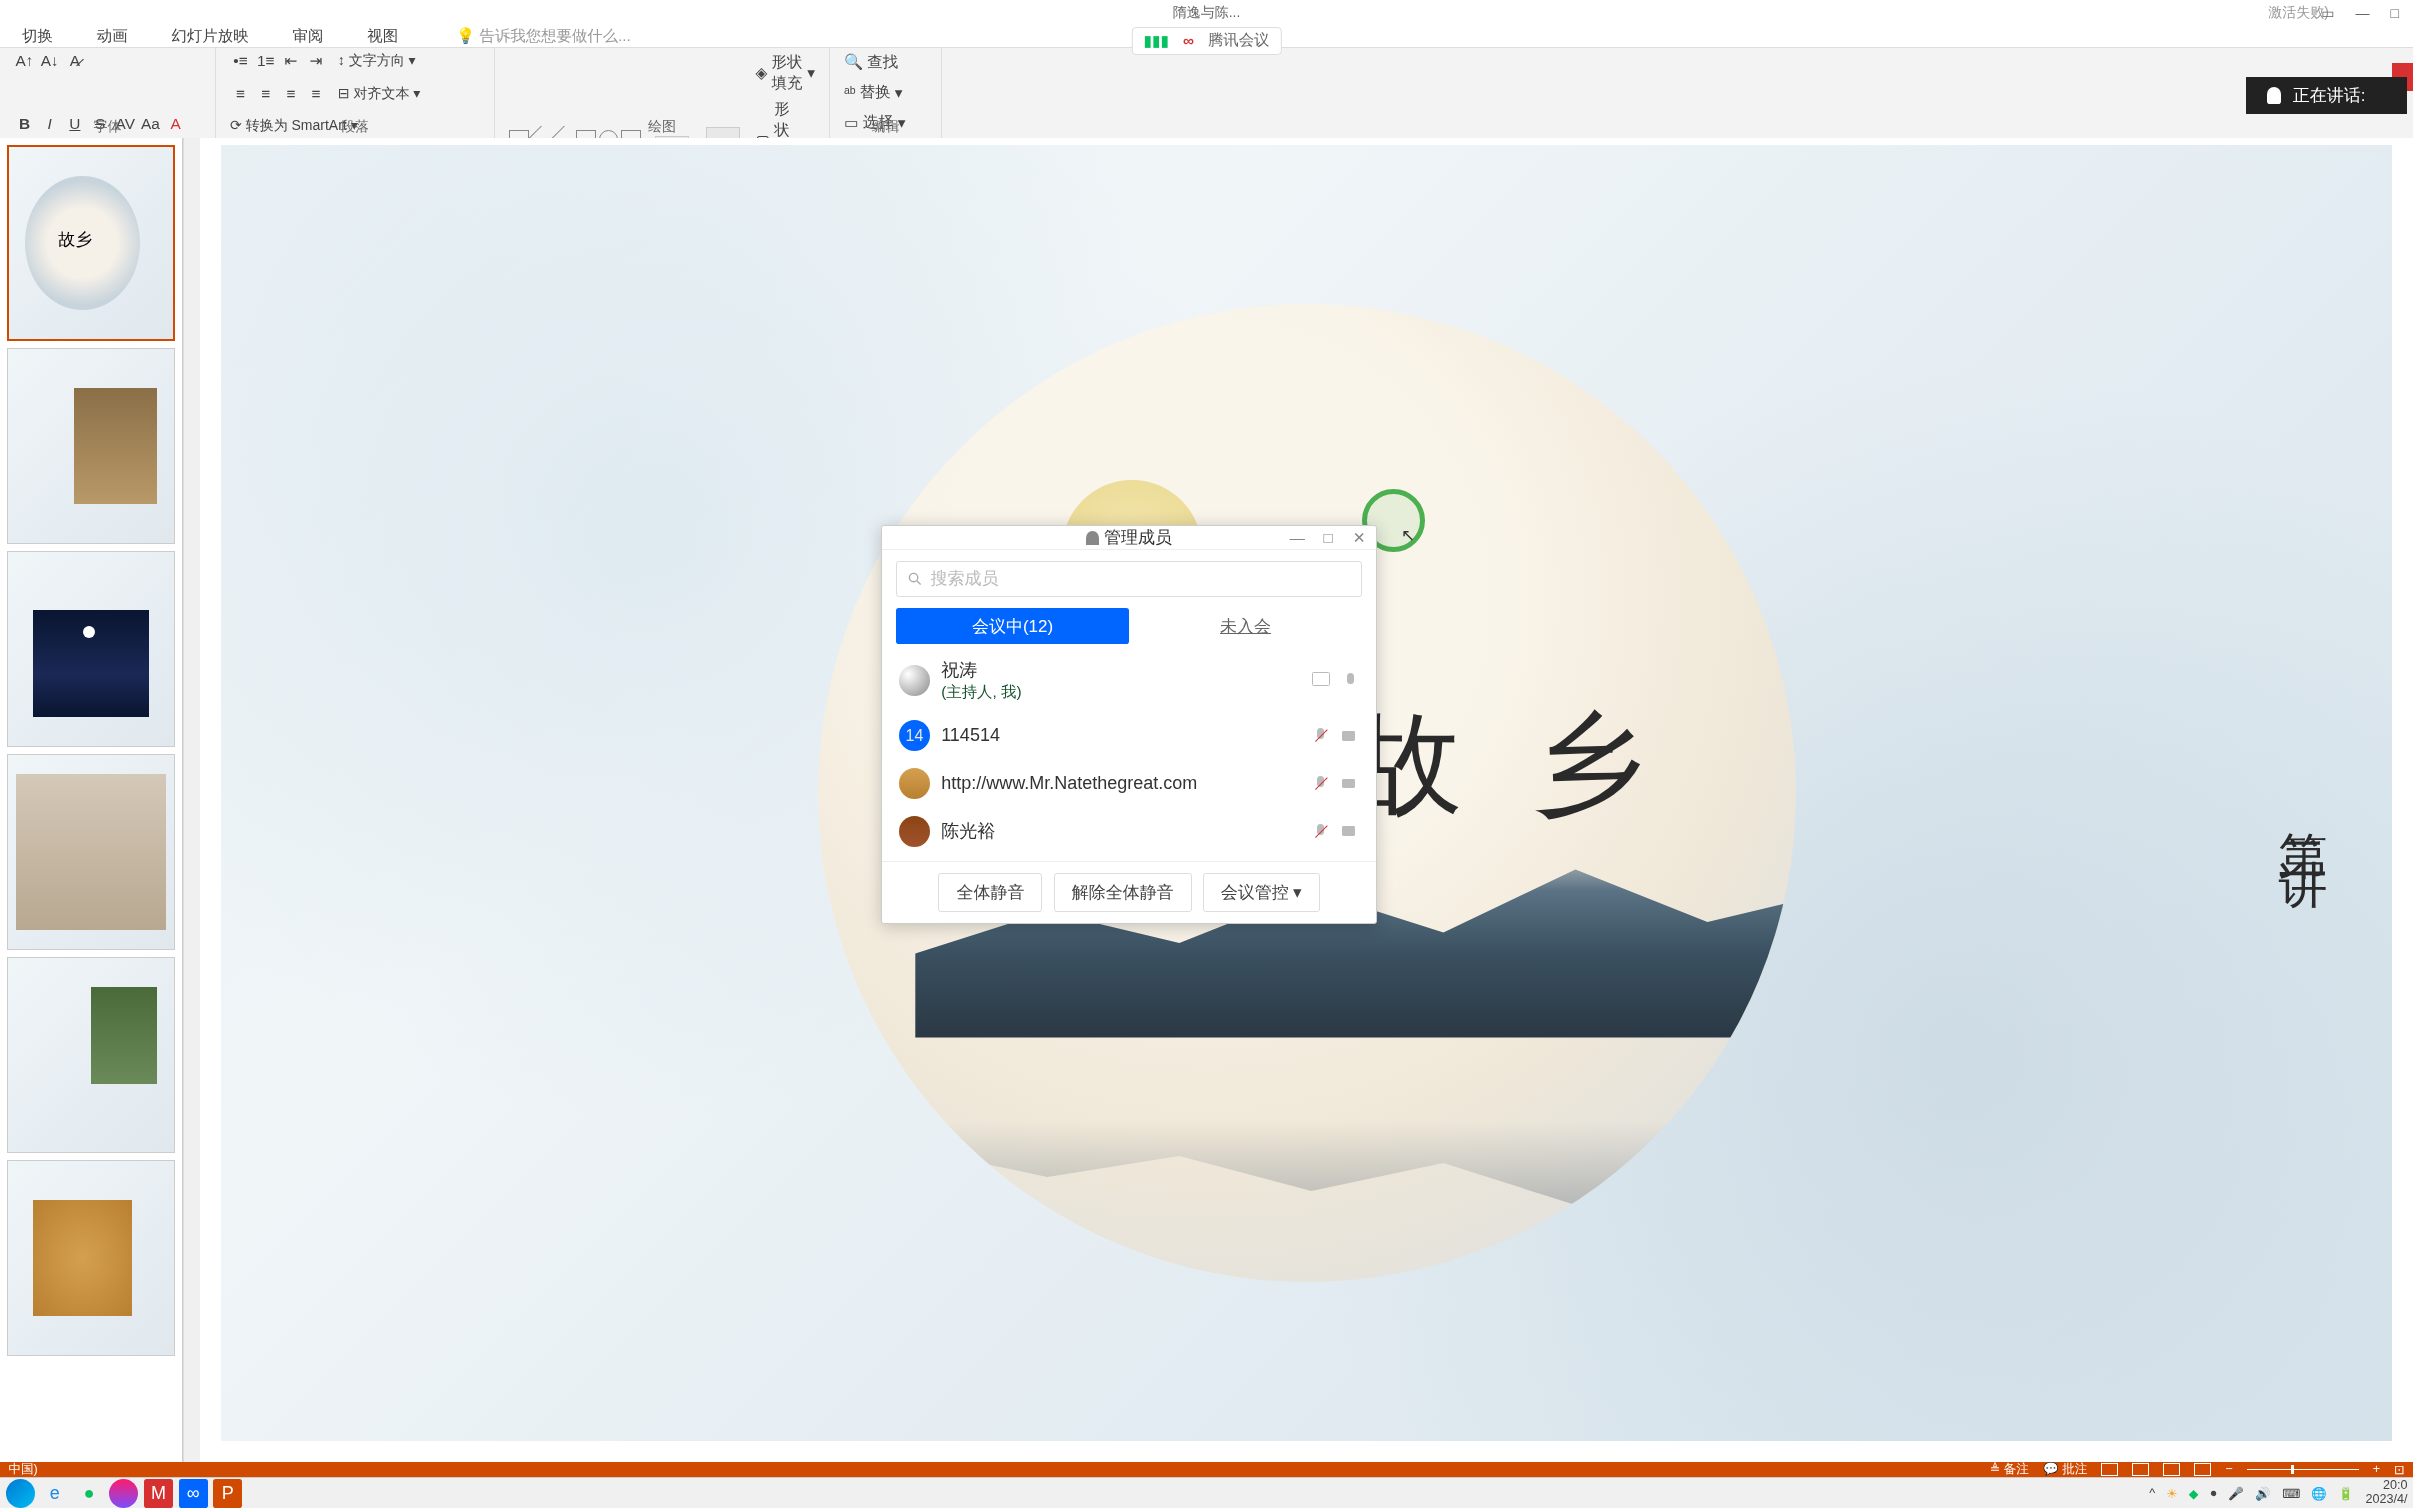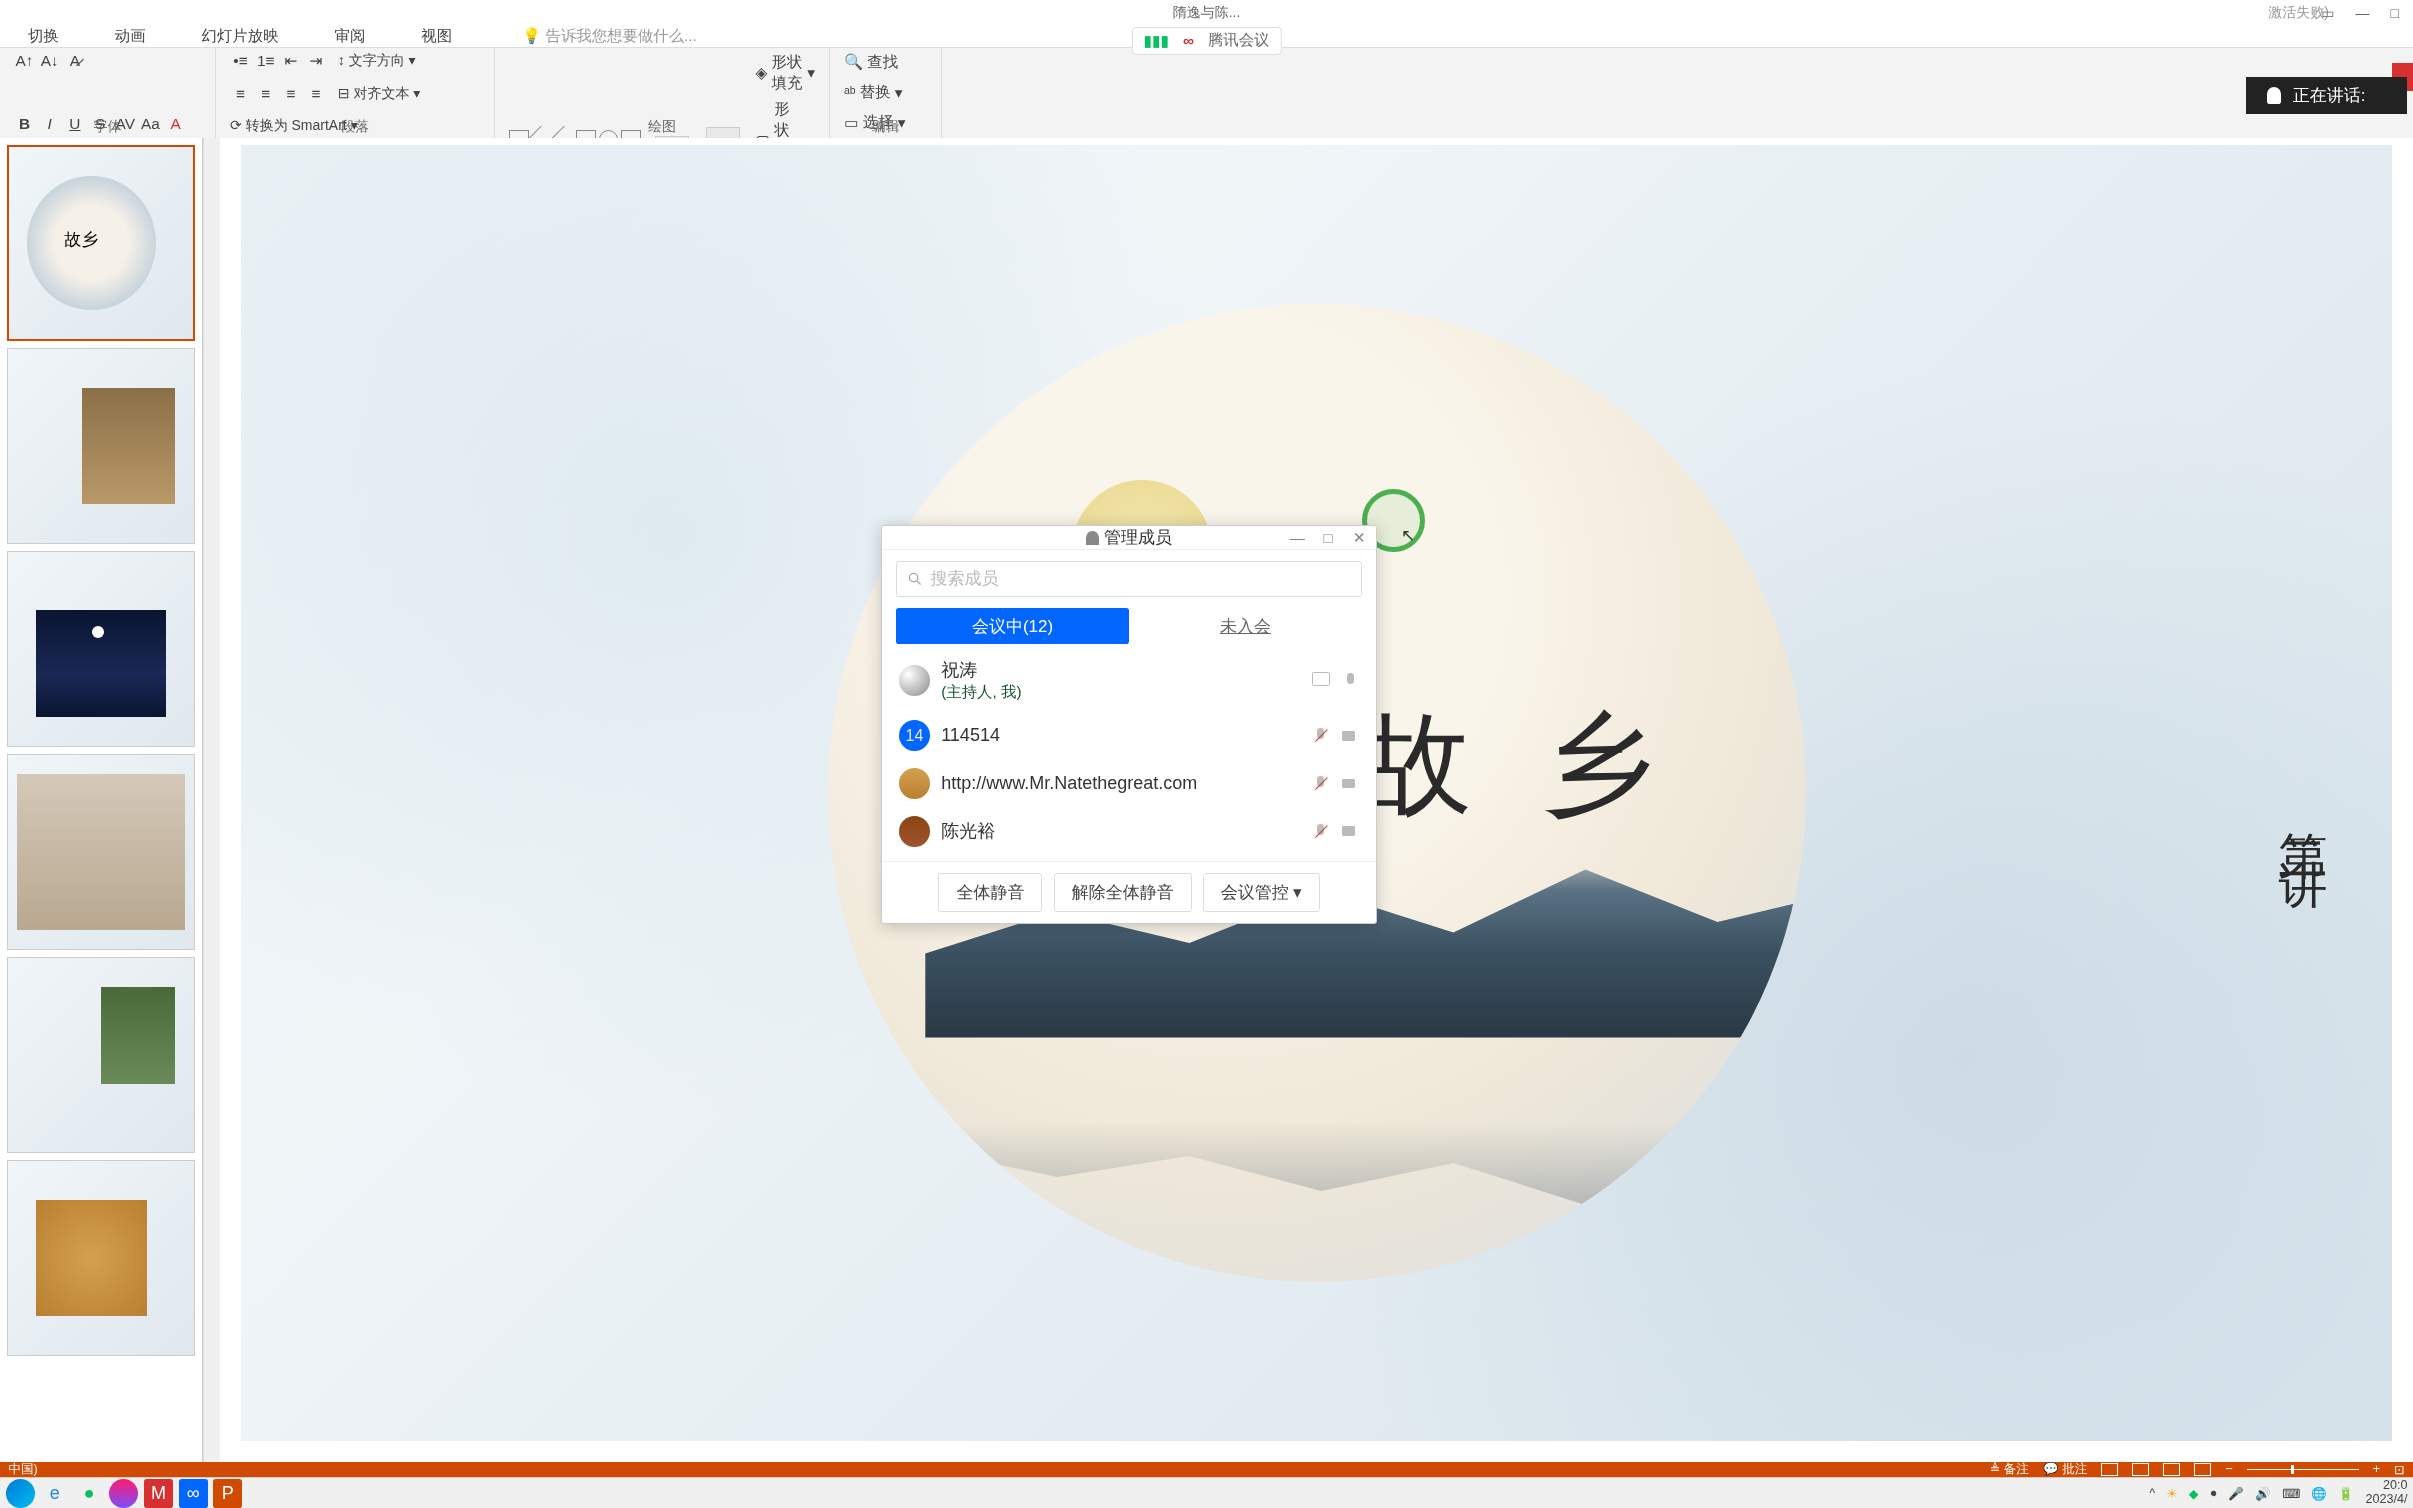--- a/index.html
+++ b/index.html
@@ -9,21 +9,21 @@
     .title-bar { height: 26.5px; background: #fff; display: flex; align-items: center; justify-content: center; position: relative; font-size: 14px; color: #666; }
     .title-bar .title-text { position: absolute; left: 50%; transform: translateX(-50%); }
     .title-bar .meeting-indicator { position: absolute; left: 50%; top: 26.5px; transform: translateX(-50%); background: #fff; border: 0.7px solid #ddd; border-radius: 4.2px; padding: 2.8px 11.2px; display: flex; align-items: center; gap: 14px; font-size: 15.4px; z-index: 5; }
     .meeting-indicator .signal { color: #07c160; }
     .meeting-indicator .logo { color: #d63031; font-weight: bold; }
     .window-controls { position: absolute; right: 14px; display: flex; gap: 21px; font-size: 14px; color: #666; }
     .activation-fail { position: absolute; right: 84px; font-size: 14px; color: #999; }
     
     
     .ribbon-tabs { height: 21px; background: #fff; display: flex; align-items: center; border-bottom: 0.7px solid #ddd; }
-    .ribbon-tab { padding: 0 28px; font-size: 15.4px; color: #444; cursor: pointer; }
+    .ribbon-tab { padding: 0 22px; font-size: 15.4px; color: #444; cursor: pointer; }
     .ribbon-tab.help { color: #999; margin-left: 14px; }
     
     .ribbon-content { height: 91px; background: #f3f3f3; display: flex; border-bottom: 0.7px solid #ccc; }
     .ribbon-group { border-right: 0.7px solid #ddd; padding: 2.8px 14px; display: flex; flex-direction: column; justify-content: space-between; position: relative; }
     .ribbon-group-label { position: absolute; bottom: 1.4px; left: 50%; transform: translateX(-50%); font-size: 14px; color: #666; }
     .font-row { display: flex; gap: 4.2px; align-items: center; }
     .btn-small { width: 21px; height: 21px; display: flex; align-items: center; justify-content: center; font-size: 15.4px; color: #444; cursor: pointer; }
     .btn-bold { font-weight: bold; }
     .btn-italic { font-style: italic; }
     .btn-underline { text-decoration: underline; }
@@ -42,21 +42,21 @@
     
     .speaking-indicator { position: absolute; right: 5.6px; top: 77px; background: #222; color: #fff; padding: 7px 42px 7px 21px; display: flex; align-items: center; gap: 11.2px; font-size: 17px; }
     .mic-icon-small { width: 14px; height: 17px; background: #fff; border-radius: 7px 7px 2.8px 2.8px; }
     
     .red-corner { position: absolute; right: 0; top: 63px; width: 21px; height: 28px; background: #d63031; }
     
     
     .main-area { position: absolute; top: 138px; left: 0; right: 0; bottom: 46px; display: flex; background: #e8e8e8; }
     
     
-    .slide-panel { width: 203px; background: #fff; overflow-y: auto; border-right: 0.7px solid #ccc; }
+    .slide-panel { width: 183px; background: #fff; overflow-y: auto; border-right: 0.7px solid #ccc; }
     .slide-thumb { margin: 7px; border: 0.7px solid #ccc; background: #fff; position: relative; height: 196px; }
     .slide-thumb.active { border: 2.8px solid #d04a02; }
     .thumb-content { width: 100%; height: 100%; background: linear-gradient(135deg, #f0f5f8 0%, #e0e8ee 100%); position: relative; overflow: hidden; }
     .thumb1 .circle { position: absolute; left: 10%; top: 15%; width: 70%; height: 70%; border-radius: 50%; background: radial-gradient(circle, #f5f0e8 40%, #c8d4dc 70%); }
     .thumb2 .img { position: absolute; right: 10%; top: 20%; width: 50%; height: 60%; background: linear-gradient(#8b6f47, #b89968); }
     .thumb3 .img { position: absolute; left: 15%; top: 30%; width: 70%; height: 55%; background: linear-gradient(#0a1530, #1a2856 60%, #0a1530); }
     .thumb3 .moon { position: absolute; left: 45%; top: 38%; width: 12.6px; height: 12.6px; background: #fff; border-radius: 50%; }
     .thumb4 .img { position: absolute; left: 5%; top: 10%; width: 90%; height: 80%; background: linear-gradient(#d4c8b8, #b8a890); }
     .thumb5 .img { position: absolute; right: 10%; top: 15%; width: 40%; height: 50%; background: linear-gradient(#4a6a3a, #6a8a5a); }
     .thumb6 .img { position: absolute; left: 15%; top: 20%; width: 60%; height: 60%; background: radial-gradient(#d4a050, #b88030); }

